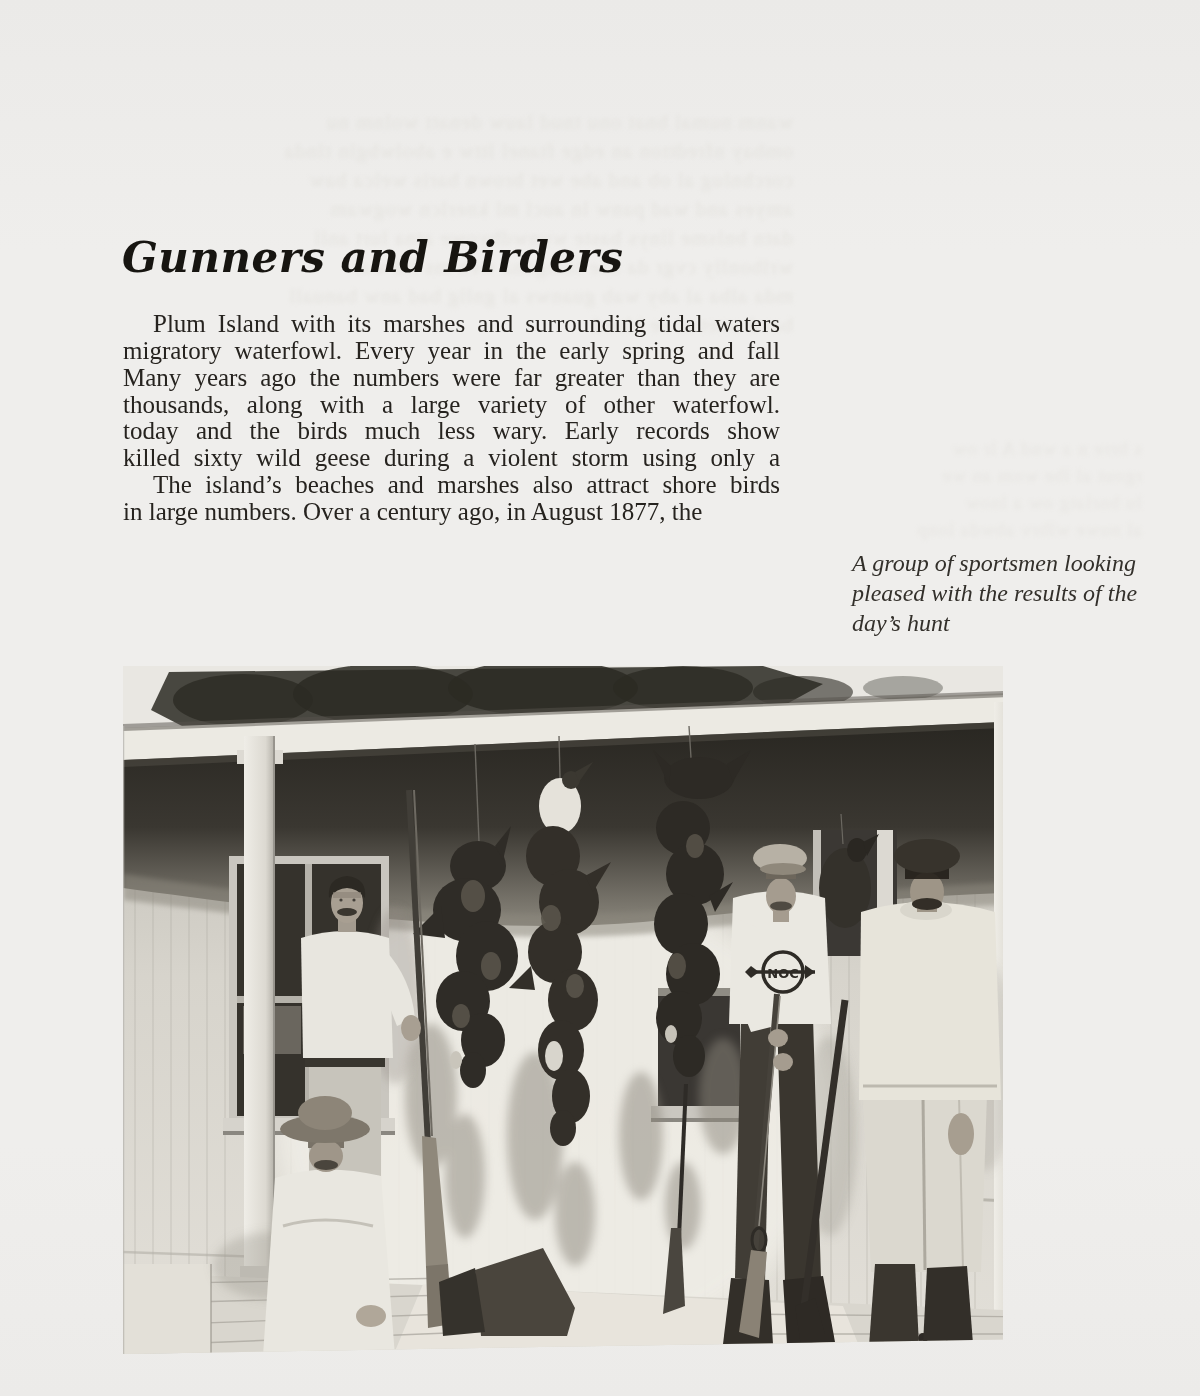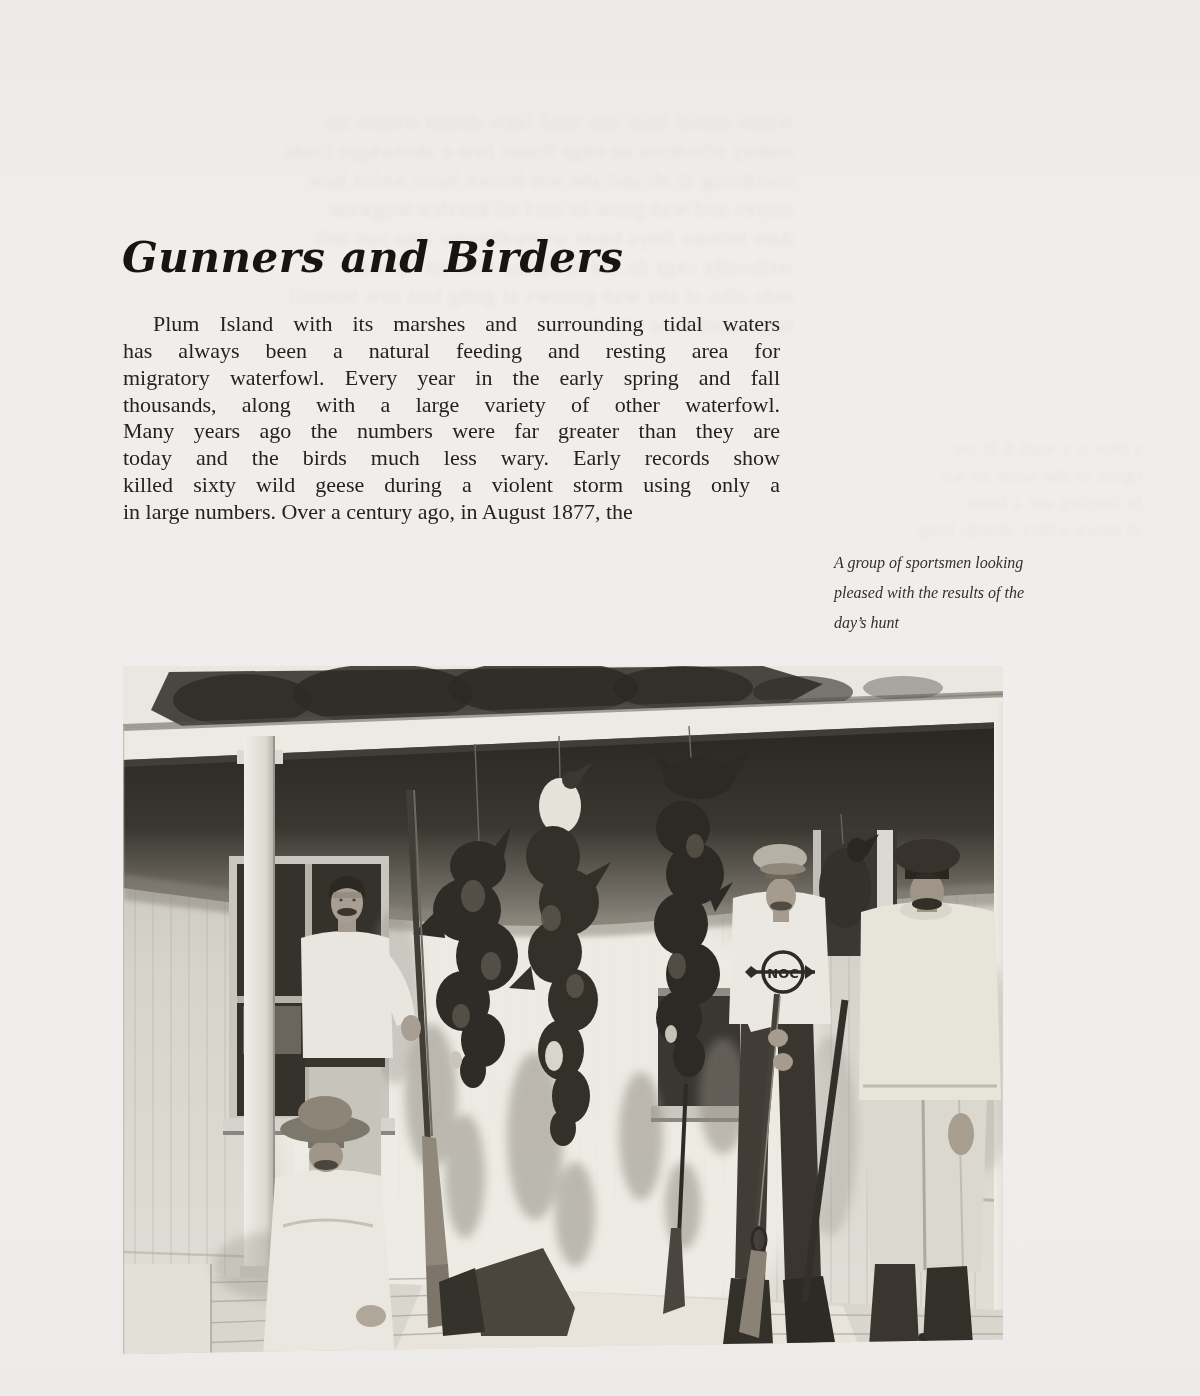--- a/index.html
+++ b/index.html
@@ -19,31 +19,31 @@
   .ghost-side{left:812px;top:438px;width:330px;height:110px;opacity:.45;}
   .ghost-side .ghost-line{font-size:19px;}
 
   .title{
     position:absolute;left:122px;top:233px;width:700px;
     font-family:"DejaVu Serif", serif;font-weight:bold;font-style:italic;
     font-size:42px;color:#171511;letter-spacing:.5px;
   }
   .body-text{
     position:absolute;left:123px;top:311px;width:657px;
-    font-size:22px;color:#26231f;
+    font-size:25px;color:#26231f;
   }
   .body-text .line{
     text-align:justify;text-align-last:justify;line-height:26.85px;height:26.85px;
     white-space:normal;
   }
   .body-text .line.indent{text-indent:30px;}
   .body-text .line.para-end{text-align-last:left;}
   .caption{
-    position:absolute;left:834px;top:548px;width:310px;
-    font-style:italic;font-size:16px;line-height:30px;color:#33302b;
+    position:absolute;left:852px;top:548px;width:310px;
+    font-style:italic;font-size:24px;line-height:30px;color:#33302b;
   }
   .photo-wrap{
     position:absolute;left:123px;top:666px;width:880px;height:690px;
     clip-path:polygon(0 0,100% 0,100% 97.6%,0 99.7%);
   }
   .photo-wrap svg{display:block;}
 </style>
 </head>
 <body>
 
@@ -65,26 +65,26 @@
     <div class="ghost-line" style="top:0px">s brre n a wnd A lr ow</div>
     <div class="ghost-line" style="top:27px">rgout al lbe wom an we</div>
     <div class="ghost-line" style="top:54px">lu bnrlatg ow a lnow</div>
     <div class="ghost-line" style="top:81px">al nuwe wlbrv abwda lonp</div>
   </div>
 
   <div class="title">Gunners and Birders</div>
 
   <div class="body-text">
     <div class="line indent">Plum Island with its marshes and surrounding tidal waters</div>
-    <div class="line">has always been a natural feeding and resting area for</div>
     <div class="line">migratory waterfowl. Every year in the early spring and fall</div>
+    <div class="line">Many years ago the numbers were far greater than they are</div>
     <div class="line">thousands, along with a large variety of other waterfowl.</div>
-    <div class="line">Many years ago the numbers were far greater than they are</div>
     <div class="line">today and the birds much less wary. Early records show</div>
     <div class="line">killed sixty wild geese during a violent storm using only a</div>
+    <div class="line indent">The island’s beaches and marshes also attract shore birds</div>
     <div class="line para-end">in large numbers. Over a century ago, in August 1877, the</div>
   </div>
 
   <div class="caption">
     <div>A group of sportsmen looking</div>
     <div>pleased with the results of the</div>
     <div>day’s hunt</div>
   </div>
 
   <div class="photo-wrap">

